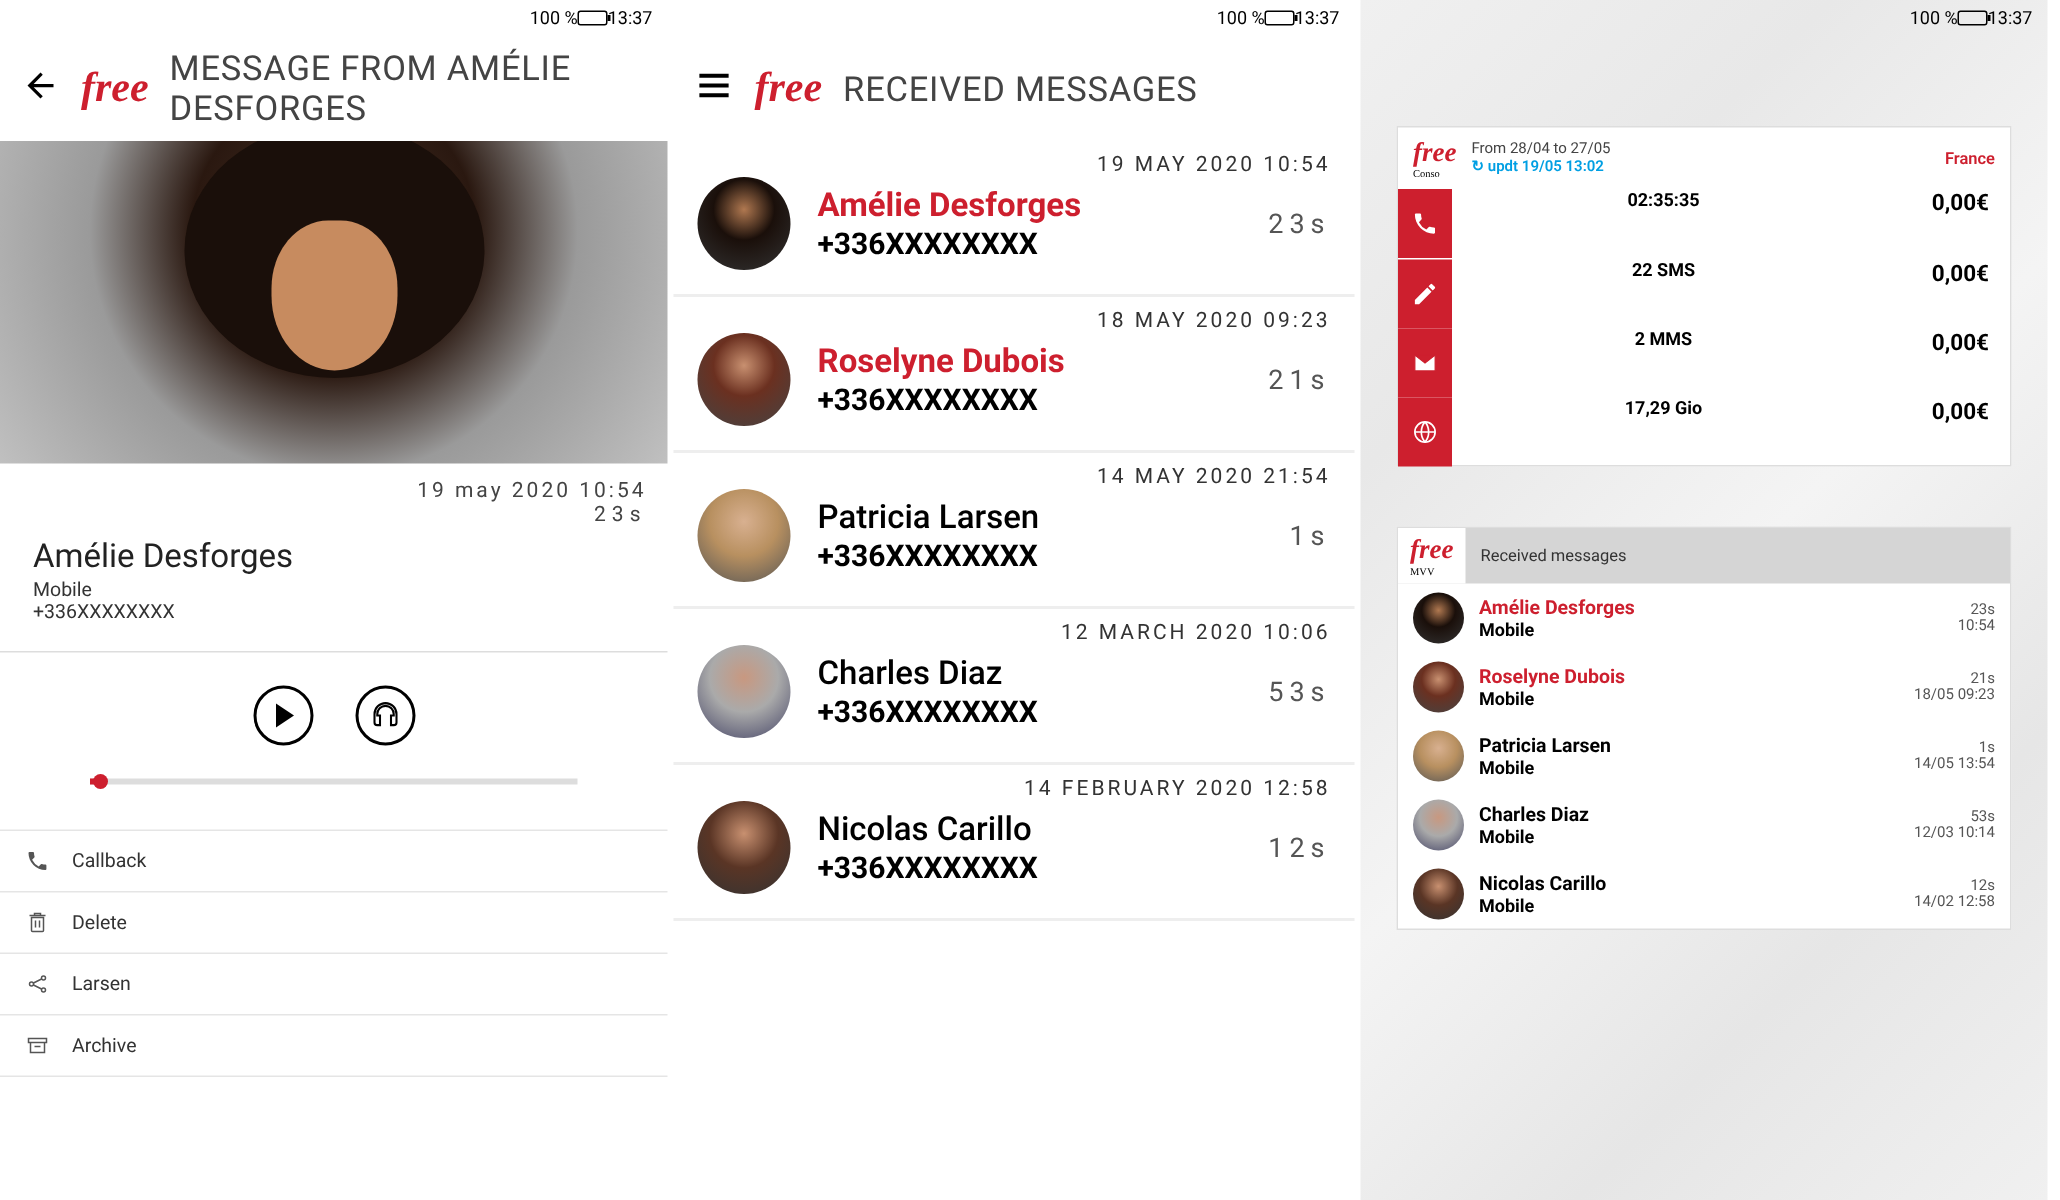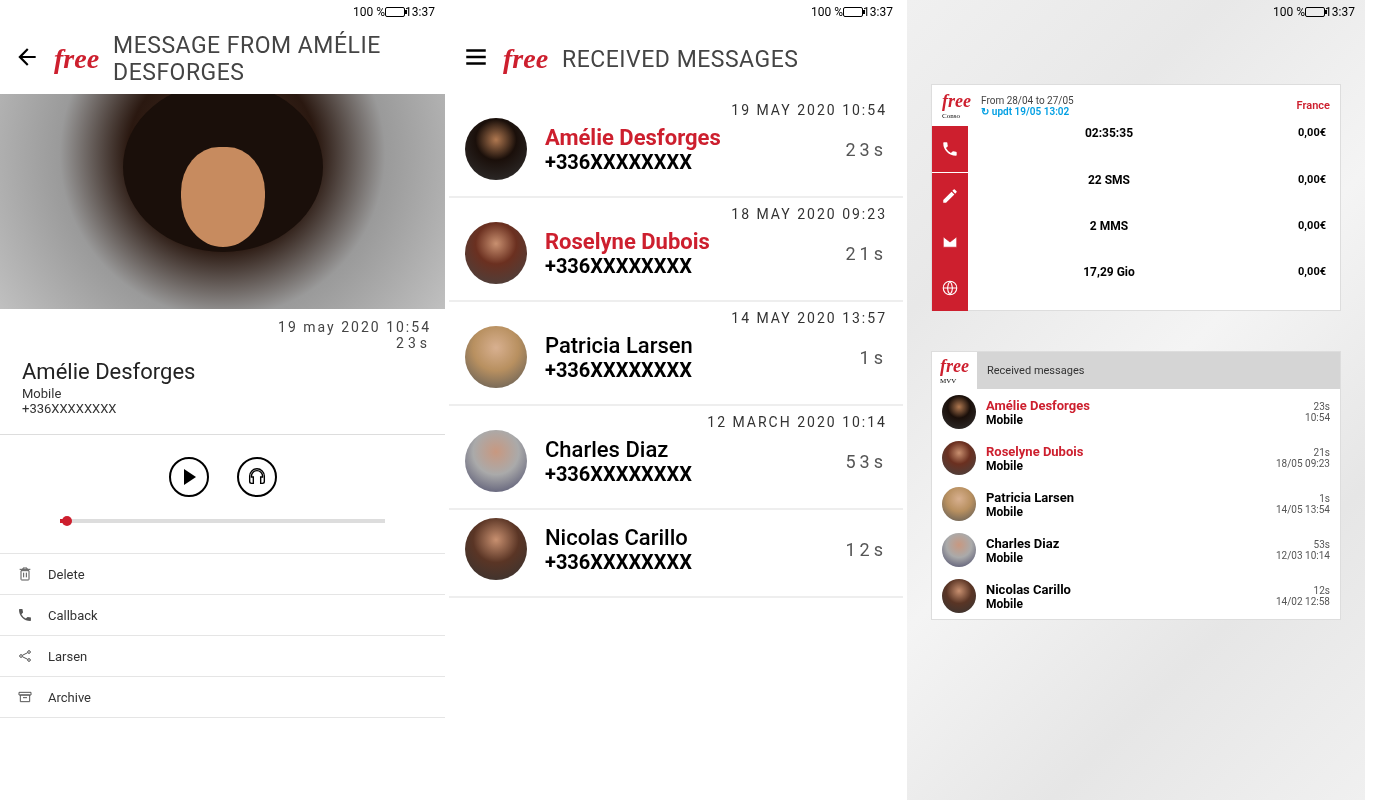--- a/index.html
+++ b/index.html
@@ -57,21 +57,21 @@
   
   .p3-inner { padding: 0 24px; }
   .conso-card { background:#fff; margin-top: 60px; border:1px solid #ddd; }
   .conso-head { display:flex; align-items:center; padding:6px 10px; gap:10px; }
   .conso-head-txt { flex:1; font-size:10px; color:#444; }
   .conso-head-txt .upd { color:#009fe3; font-weight:600; }
   .conso-country { color:#cd1f2e; font-size:11px; font-weight:600;padding-left:24px; }
   .conso-row { display:flex; align-items:flex-start; height:46px; }
   .conso-ico { width:36px; background:#cd1f2e; height:46px; display:flex; align-items:center; justify-content:center; color:#fff; }
   .conso-val { flex:1; text-align:center; font-size:12px; font-weight:700; color:#000; }
-  .conso-cost { width:90px; text-align:right; padding-right:14px; font-size:11px; font-weight:700; color:#000; }
+  .conso-cost { width:90px; text-align:right; padding-right:14px; font-size:15px; font-weight:700; color:#000; }
   .conso-row + .conso-row { border-top:1px solid #fff; }
 
   .msgs-card { background:#fff; margin-top:40px; border:1px solid #ddd; }
   .msgs-head { display:flex; align-items:center; background:#d5d5d5; }
   .msgs-head-logo { background:#fff; padding:4px 8px; }
   .msgs-head-txt { padding:0 10px; font-size:11px; color:#333; }
   .sm-row { display:flex; align-items:center; padding:6px 10px; gap:10px; }
   .sm-avatar { width:34px; height:34px; border-radius:50%; background:#888; flex-shrink:0; }
   .sm-info { flex:1; }
   .sm-name { font-size:13px; font-weight:700; color:#000; }
@@ -124,32 +124,32 @@
         </svg>
     </div>
   </div>
   <div class="slider">
     <div class="slider-fill"></div>
       <div class="slider-thumb"></div>
   </div>
   <div class="action-row">
     <span class="action-ico">
         <svg width="16" height="16" viewBox="0 0 24 24">
-          <path d="M6 7h12v13a1 1 0 0 1-1 1H7a1 1 0 0 1-1-1zM4 5h16M9 5V3h6v2M10 10v7M14 10v7" fill="none" stroke="#555" stroke-width="1.5"></path>
+          <path d="M6.6 10.8a15 15 0 0 0 6.6 6.6l2.2-2.2a1 1 0 0 1 1-.25 11 11 0 0 0 3.5.56 1 1 0 0 1 1 1V20a1 1 0 0 1-1 1A17 17 0 0 1 3 4a1 1 0 0 1 1-1h3.5a1 1 0 0 1 1 1 11 11 0 0 0 .56 3.5 1 1 0 0 1-.25 1z" fill="#555"></path>
         </svg>
       </span>
-    <span>Delete</span>
+    <span>Callback</span>
   </div>
   <div class="action-row">
     <span class="action-ico">
         <svg width="16" height="16" viewBox="0 0 24 24">
-          <path d="M6.6 10.8a15 15 0 0 0 6.6 6.6l2.2-2.2a1 1 0 0 1 1-.25 11 11 0 0 0 3.5.56 1 1 0 0 1 1 1V20a1 1 0 0 1-1 1A17 17 0 0 1 3 4a1 1 0 0 1 1-1h3.5a1 1 0 0 1 1 1 11 11 0 0 0 .56 3.5 1 1 0 0 1-.25 1z" fill="#555"></path>
+          <path d="M6 7h12v13a1 1 0 0 1-1 1H7a1 1 0 0 1-1-1zM4 5h16M9 5V3h6v2M10 10v7M14 10v7" fill="none" stroke="#555" stroke-width="1.5"></path>
         </svg>
       </span>
-    <span>Callback</span>
+    <span>Delete</span>
   </div>
   <div class="action-row">
     <span class="action-ico">
         <svg width="16" height="16" viewBox="0 0 24 24">
           <circle cx="6" cy="12" r="2" fill="none" stroke="#555" stroke-width="1.5"></circle>
           <circle cx="18" cy="6" r="2" fill="none" stroke="#555" stroke-width="1.5"></circle>
           <circle cx="18" cy="18" r="2" fill="none" stroke="#555" stroke-width="1.5"></circle>
           <path d="M8 11l8-4M8 13l8 4" stroke="#555" stroke-width="1.5"></path>
         </svg>
       </span>
@@ -202,45 +202,48 @@
       <div class="avatar av2"></div>
       <div class="msg-info">
         <div class="msg-name unread">Roselyne Dubois</div>
         <div class="msg-num">+336XXXXXXXX</div>
       </div>
       <div class="msg-dur">21s</div>
     </div>
       </div>
       <div class="msg-item">
     <div class="msg-top">
-          <span>14 MAY 2020 13:57</span>
+          <span>14 MAY 2020 21:54</span>
         </div>
     <div class="msg-body">
       <div class="avatar av3"></div>
       <div class="msg-info">
         <div class="msg-name ">Patricia Larsen</div>
         <div class="msg-num">+336XXXXXXXX</div>
       </div>
       <div class="msg-dur">1s</div>
     </div>
       </div>
       <div class="msg-item">
     <div class="msg-top">
-          <span>12 MARCH 2020 10:14</span>
+          <span>12 MARCH 2020 10:06</span>
         </div>
     <div class="msg-body">
       <div class="avatar av4"></div>
       <div class="msg-info">
         <div class="msg-name ">Charles Diaz</div>
         <div class="msg-num">+336XXXXXXXX</div>
       </div>
       <div class="msg-dur">53s</div>
     </div>
       </div>
       <div class="msg-item">
+    <div class="msg-top">
+          <span>14 FEBRUARY 2020 12:58</span>
+        </div>
     <div class="msg-body">
       <div class="avatar av5"></div>
       <div class="msg-info">
         <div class="msg-name ">Nicolas Carillo</div>
         <div class="msg-num">+336XXXXXXXX</div>
       </div>
       <div class="msg-dur">12s</div>
     </div>
       </div>
     </div>

